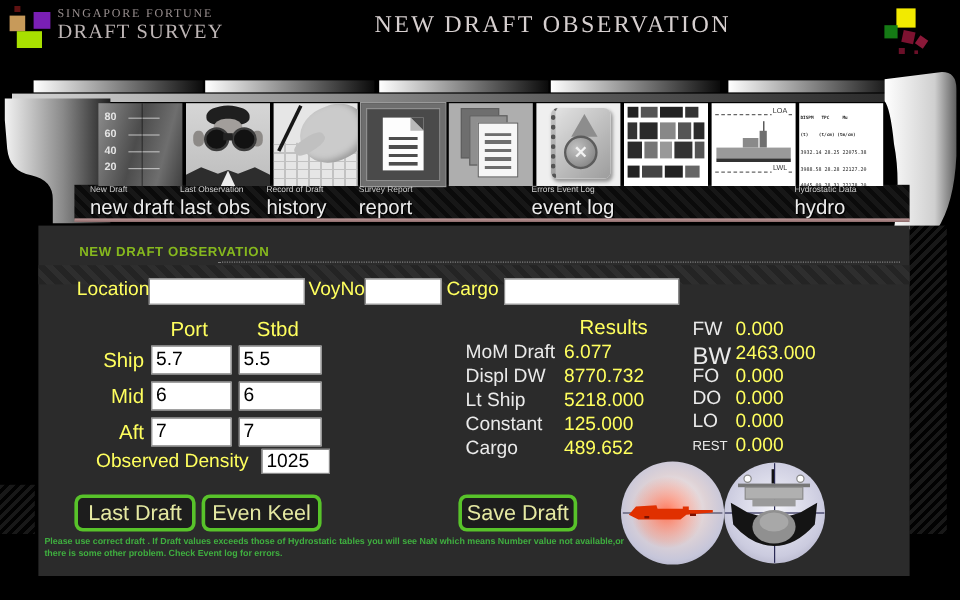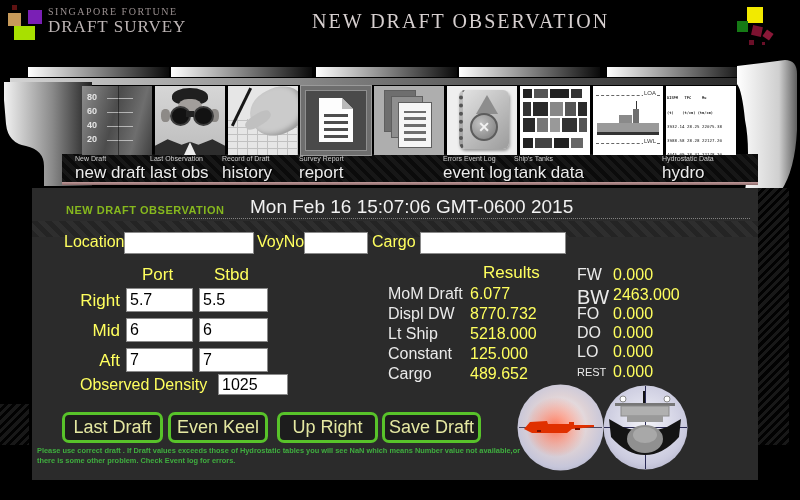--- a/index.html
+++ b/index.html
@@ -307,63 +307,58 @@
     <div class="navtxt">history</div>
   </div>
   <div class="navlab" style="left:299px;">
     <div class="navcap">Survey Report</div>
     <div class="navtxt">report</div>
   </div>
   <div class="navlab" style="left:443px;">
     <div class="navcap">Errors Event Log</div>
     <div class="navtxt">event log</div>
   </div>
-  <div class="navlab" style="left:514px;">
-    <div class="navcap">Ship's Tanks</div>
-    <div class="navtxt">tank data</div>
-  </div>
   <div class="navlab" style="left:662px;">
     <div class="navcap">Hydrostatic Data</div>
     <div class="navtxt">hydro</div>
   </div>
   <div class="roseline"></div>
 
   <div class="hatch-r"></div>
   <div class="hatch-l"></div>
 
   <div class="panel">
     <div class="p-head" style="color:#86b81e;">NEW DRAFT OBSERVATION</div>
-    <div class="p-date">Mon Feb 16 15:07:06 GMT-0600 2015</div>
     <div class="p-dots"></div>
     <div class="p-stripe"></div>
 
     <div class="ylab" style="left:32px;top:45px;font-size:16px;">Location</div>
     <input class="tin" style="left: 92px; top: 44px; width: 130px; height: 22px;" value="">
     <div class="ylab" style="left:225px;top:45px;font-size:16px;">VoyNo</div>
     <input class="tin" style="left: 272px; top: 44px; width: 64px; height: 22px;" value="">
     <div class="ylab" style="left:340px;top:45px;font-size:16px;">Cargo</div>
     <input class="tin" style="left: 388px; top: 44px; width: 146px; height: 22px;" value="">
 
     <div class="ylab" style="left:110px;top:77px;font-size:17px;">Port</div>
     <div class="ylab" style="left:182px;top:77px;font-size:17px;">Stbd</div>
 
-    <div class="ylab" style="left:18px;top:103px;width:70px;text-align:right;font-size:17px;">Right</div>
+    <div class="ylab" style="left:18px;top:103px;width:70px;text-align:right;font-size:17px;">Ship</div>
     <input class="tin" style="left: 94px; top: 100px; width: 67px; height: 24px;" value="5.7">
     <input class="tin" style="left: 167px; top: 100px; width: 69px; height: 24px;" value="5.5">
 
     <div class="ylab" style="left:18px;top:133px;width:70px;text-align:right;font-size:17px;">Mid</div>
     <input class="tin" style="left: 94px; top: 130px; width: 67px; height: 24px;" value="6">
     <input class="tin" style="left: 167px; top: 130px; width: 69px; height: 24px;" value="6">
 
     <div class="ylab" style="left:18px;top:163px;width:70px;text-align:right;font-size:17px;">Aft</div>
     <input class="tin" style="left: 94px; top: 160px; width: 67px; height: 24px;" value="7">
     <input class="tin" style="left: 167px; top: 160px; width: 69px; height: 24px;" value="7">
 
     <div class="ylab" style="left:48px;top:188px;font-size:16px;">Observed Density</div>
-    <input class="tin" style="left: 186px; top: 186px; width: 70px; height: 21px;" value="1025">
+    <input class="tin" style="left: 186px; top: 186px; width: 57px; height: 21px;" value="1025">
 
     <div class="ylab" style="left:451px;top:75px;font-size:17px;">Results</div>
     <div class="wlab" style="left:356px;top:97px;font-size:16px;">MoM Draft</div>
     <div class="yval" style="left:438px;top:97px;font-size:16px;">6.077</div>
     <div class="wlab" style="left:356px;top:117px;font-size:16px;">Displ DW</div>
     <div class="yval" style="left:438px;top:117px;font-size:16px;">8770.732</div>
     <div class="wlab" style="left:356px;top:137px;font-size:16px;">Lt Ship</div>
     <div class="yval" style="left:438px;top:137px;font-size:16px;">5218.000</div>
     <div class="wlab" style="left:356px;top:157px;font-size:16px;">Constant</div>
     <div class="yval" style="left:438px;top:157px;font-size:16px;">125.000</div>
@@ -378,21 +373,20 @@
     <div class="yval" style="left:581px;top:117px;font-size:16px;">0.000</div>
     <div class="wlab" style="left:545px;top:136px;font-size:16px;">DO</div>
     <div class="yval" style="left:581px;top:136px;font-size:16px;">0.000</div>
     <div class="wlab" style="left:545px;top:155px;font-size:16px;">LO</div>
     <div class="yval" style="left:581px;top:155px;font-size:16px;">0.000</div>
     <div class="wlab" style="left:545px;top:178px;font-size:11px;">REST</div>
     <div class="yval" style="left:581px;top:175px;font-size:16px;">0.000</div>
 
     <button class="gbtn" style="left:30px;width:101px;">Last Draft</button>
     <button class="gbtn" style="left:136px;width:100px;">Even Keel</button>
-    <button class="gbtn" style="left:245px;width:101px;">Up Right</button>
     <button class="gbtn" style="left:350px;width:99px;">Save Draft</button>
 
     <div class="note" style="color:#3fae3f;">Please use correct draft . If Draft values exceeds those of Hydrostatic tables you will see NaN which means Number value not available,or there is some other problem. Check Event log for errors.</div>
 
     <svg class="gauge" style="left:485px;top:196px;" width="87" height="87" viewBox="0 0 87 87">
       <defs>
         <radialGradient id="g1bg" cx="50%" cy="45%" r="60%">
           <stop offset="0" stop-color="#ffffff"></stop>
             <stop offset=".55" stop-color="#ded2d6"></stop>
           <stop offset=".85" stop-color="#c6c6da"></stop>

